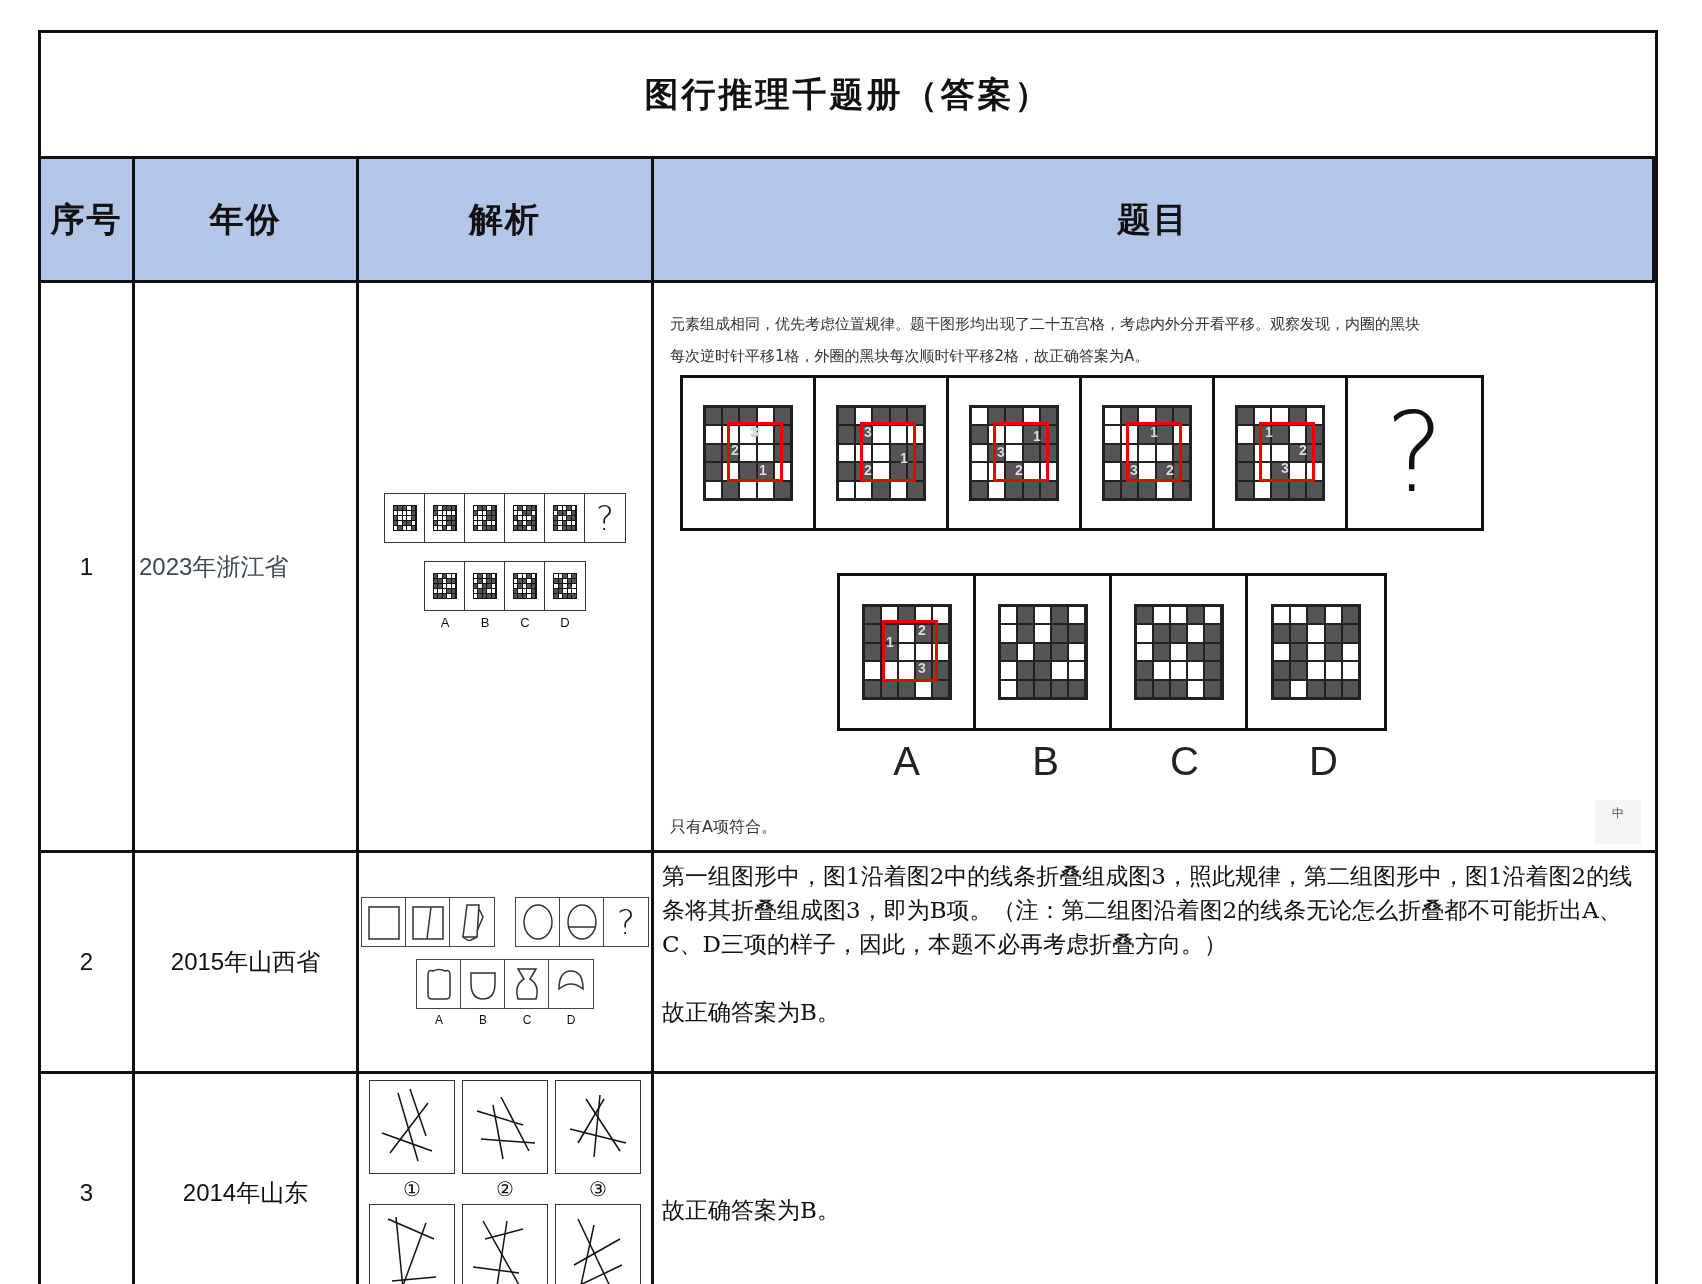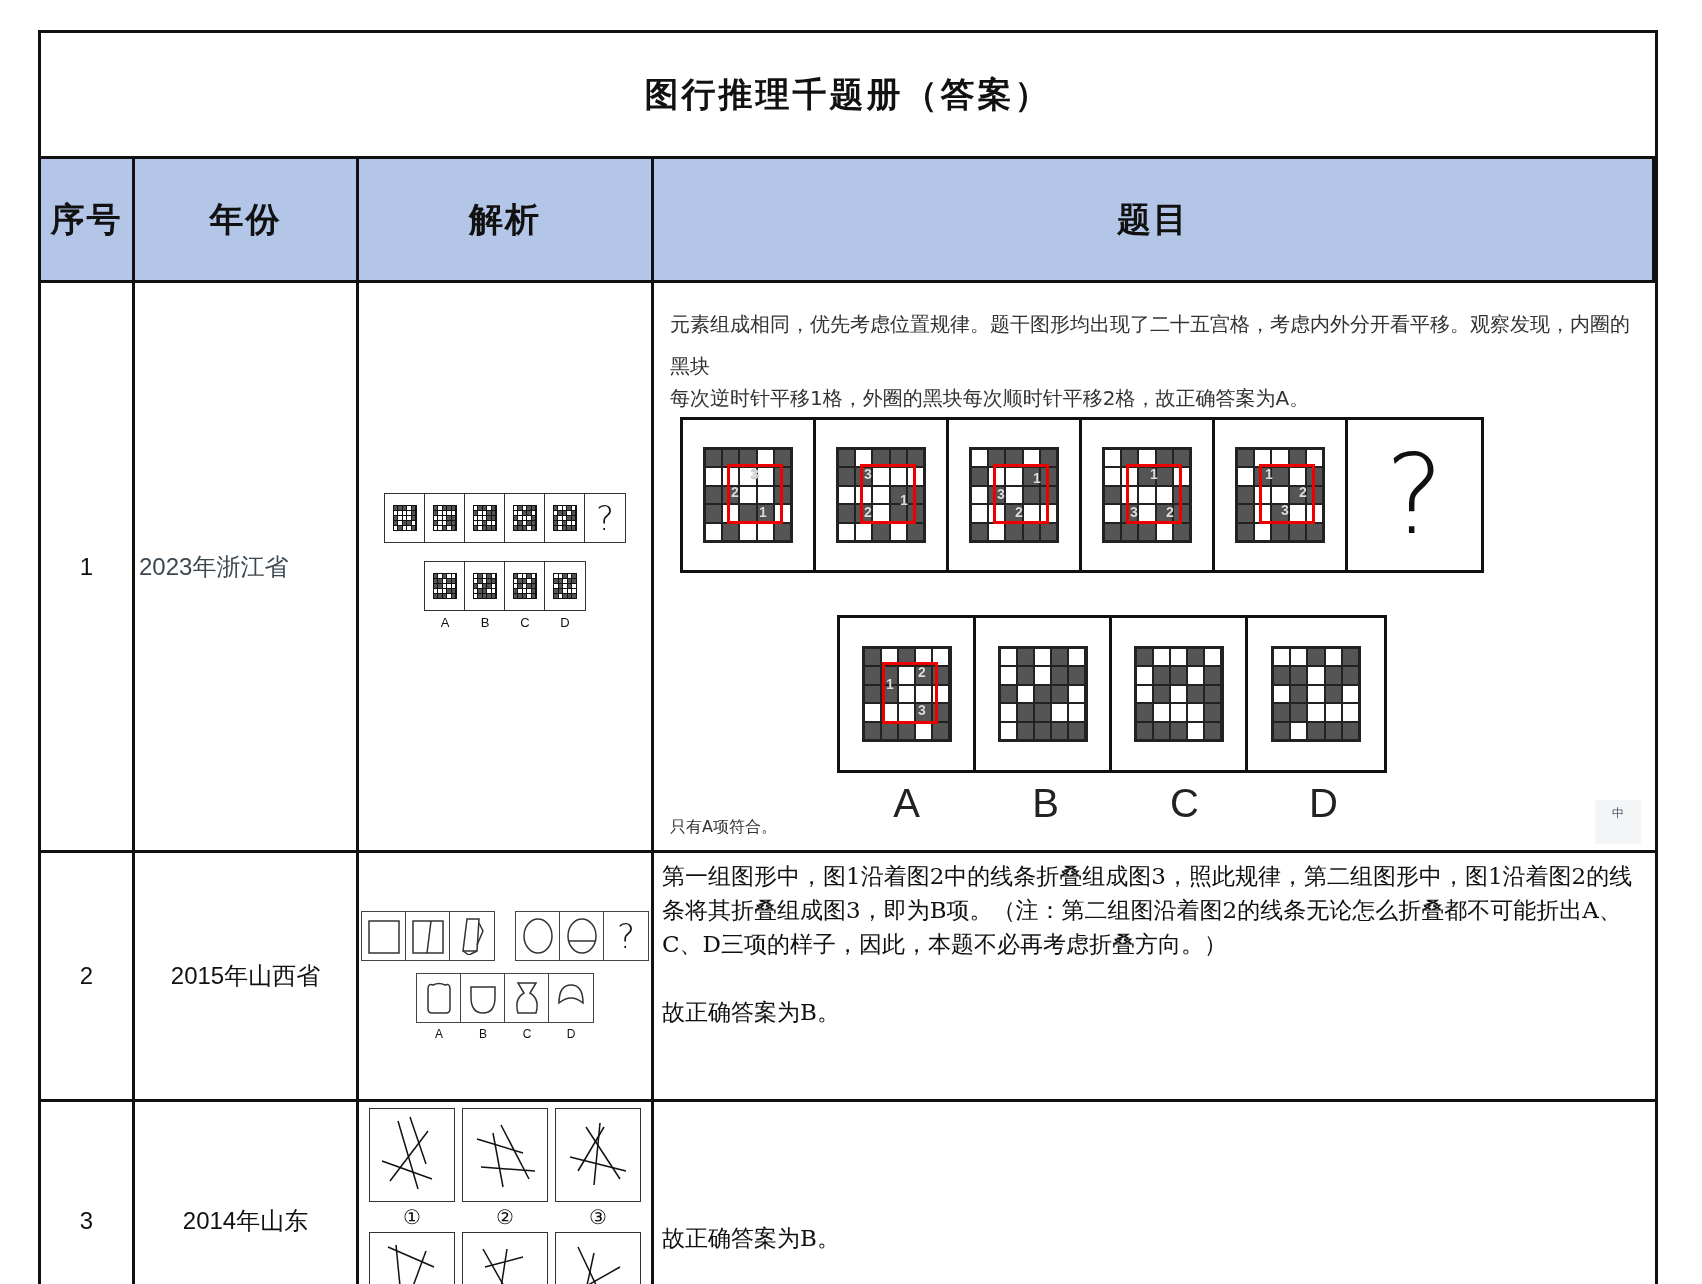--- a/index.html
+++ b/index.html
@@ -12,38 +12,38 @@
 
   .grid { display: grid; grid-template-columns: 94px 224px 295px 1001px; }
   .hdr { background: #b4c6e7; height: 124px; display: flex; align-items: center; justify-content: center; font-size: 34px; font-weight: bold; border-right: 3px solid #111; border-bottom: 3px solid #111; letter-spacing: 2px; }
   .hdr:last-child { border-right: none; }
   .cell { border-right: 3px solid #111; border-bottom: 3px solid #111; display: flex; align-items: center; justify-content: center; position: relative; overflow: hidden; }
   .cell.last { border-right: none; }
   .num { font-family: "Liberation Sans", sans-serif; font-size: 24px; }
   .year { font-size: 24px; font-family: "Liberation Sans", sans-serif; }
   .year.muted { color: #3c4750; justify-content: flex-start; padding-left: 4px; text-align: right; }
 
-  .r1 { height: 570px; } .r2 { height: 249px; } .r3 { height: 240px; }
+  .r1 { height: 570px; } .r2 { height: 221px; } .r3 { height: 240px; }
 
   
   .g5 { display: grid; grid-template-columns: repeat(5, 1fr); gap: 1px; background: #111; border: 1px solid #111; }
   .g5 span { background: #555; }
   .g5 span.w { background: #fff; }
 
   .qstrip { display: flex; border: 1px solid #333; }
   .qstrip .box { width: 40px; height: 48px; border-right: 1px solid #333; display: flex; align-items: center; justify-content: center; }
   .qstrip .box:last-child { border-right: none; }
   .qstrip .g5 { width: 24px; height: 26px; }
   .qmark { font-family: "DejaVu Sans", sans-serif; font-size: 34px; font-weight: 300; }
   .optlabels { display: flex; justify-content: center; font-family: "Liberation Sans", sans-serif; font-size: 13px; margin-top: 4px; }
   .optlabels span { width: 40px; text-align: center; }
 
   
   .exp1 { flex-direction: column; align-items: flex-start; justify-content: flex-start; padding: 20px 16px 0 16px; }
-  .exp1 p { font-family: "DejaVu Sans", sans-serif; font-size: 20px; color: #333; line-height: 42px; }
+  .exp1 p { font-family: "DejaVu Sans", sans-serif; font-size: 15px; color: #333; line-height: 42px; }
   .bigstrip { display: flex; border: 3px solid #111; margin-top: 8px; margin-left: 10px; }
   .bigstrip .box { width: 133px; height: 150px; border-right: 3px solid #111; display: flex; align-items: center; justify-content: center; position: relative; }
   .bigstrip .box:last-child { border-right: none; }
   .bigstrip .g5 { width: 90px; height: 96px; gap: 2px; border: 3px solid #222; background: #222; }
   .redbox { position: absolute; border: 3px solid #e00; }
   .lbl { position: absolute; color: #ddd; font-family: "Liberation Sans", sans-serif; font-size: 14px; font-weight: bold; text-shadow: 0 0 1px #333; }
   .bigq { font-family: "DejaVu Sans", sans-serif; font-size: 110px; font-weight: 300; line-height: 1; }
   .optstrip { display: flex; border: 3px solid #111; margin-left: 167px; margin-top: 42px; }
   .optstrip .box { width: 136px; height: 152px; border-right: 3px solid #111; display: flex; align-items: center; justify-content: center; position: relative; }
   .optstrip .box:last-child { border-right: none; }

